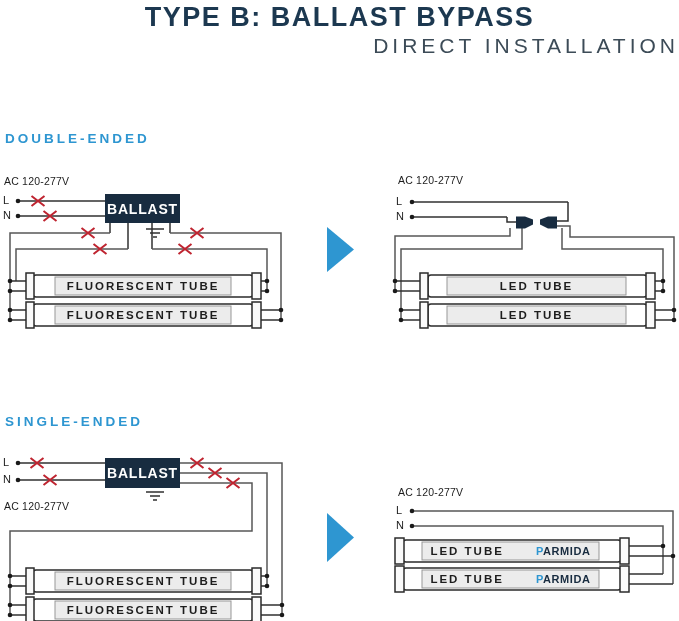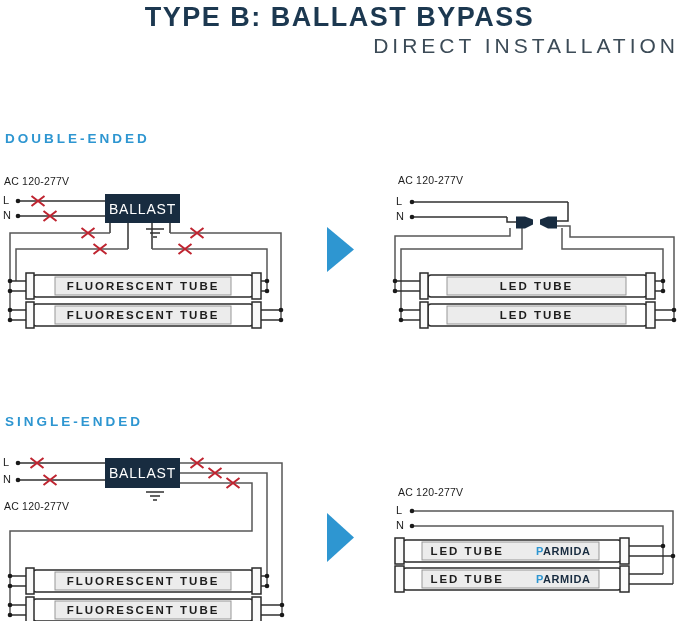--- a/index.html
+++ b/index.html
@@ -9,21 +9,21 @@
   .page-title{position:absolute;left:0;top:1px;width:100%;text-align:center;
     font-size:27px;font-weight:bold;letter-spacing:1.5px;color:var(--title-navy);line-height:32px;}
   .page-subtitle{position:absolute;left:0;top:33px;width:100%;text-align:right;
     font-size:21px;font-weight:400;letter-spacing:4px;color:var(--subtitle-slate);line-height:26px;}
   .section-label{position:absolute;left:5px;font-size:13.5px;font-weight:bold;
     letter-spacing:3px;color:var(--blue);line-height:15px;white-space:nowrap;}
   .lbl{position:absolute;font-size:10.5px;font-weight:normal;line-height:14px;
     color:var(--text-dark);letter-spacing:0.2px;white-space:nowrap;}
   .ln{font-size:11px;}
   .ballast-label{position:absolute;display:flex;align-items:center;justify-content:center;
-    color:#fff;font-size:14px;font-weight:normal;letter-spacing:0.8px;border-radius:10px;}
+    color:#fff;font-size:14px;font-weight:bold;letter-spacing:0.8px;border-radius:10px;}
   .tube-label{position:absolute;display:flex;align-items:center;justify-content:center;
     font-size:11.5px;font-weight:bold;letter-spacing:2px;color:var(--text-dark);white-space:nowrap;text-align:right;}
   .tube-label .brand{letter-spacing:0.6px;font-size:11px;margin-left:32px;}
   .brand-p{color:var(--blue);}
   .brand-rest{color:var(--navy);}
   
   .w-dark{stroke:var(--wire-dark);stroke-width:1.5;fill:none;}
   .w-gray{stroke:var(--wire-gray);stroke-width:1.5;fill:none;}
   .x-mark{stroke:var(--red);stroke-width:2;fill:none;}
   .navy-fill{fill:var(--navy);}

